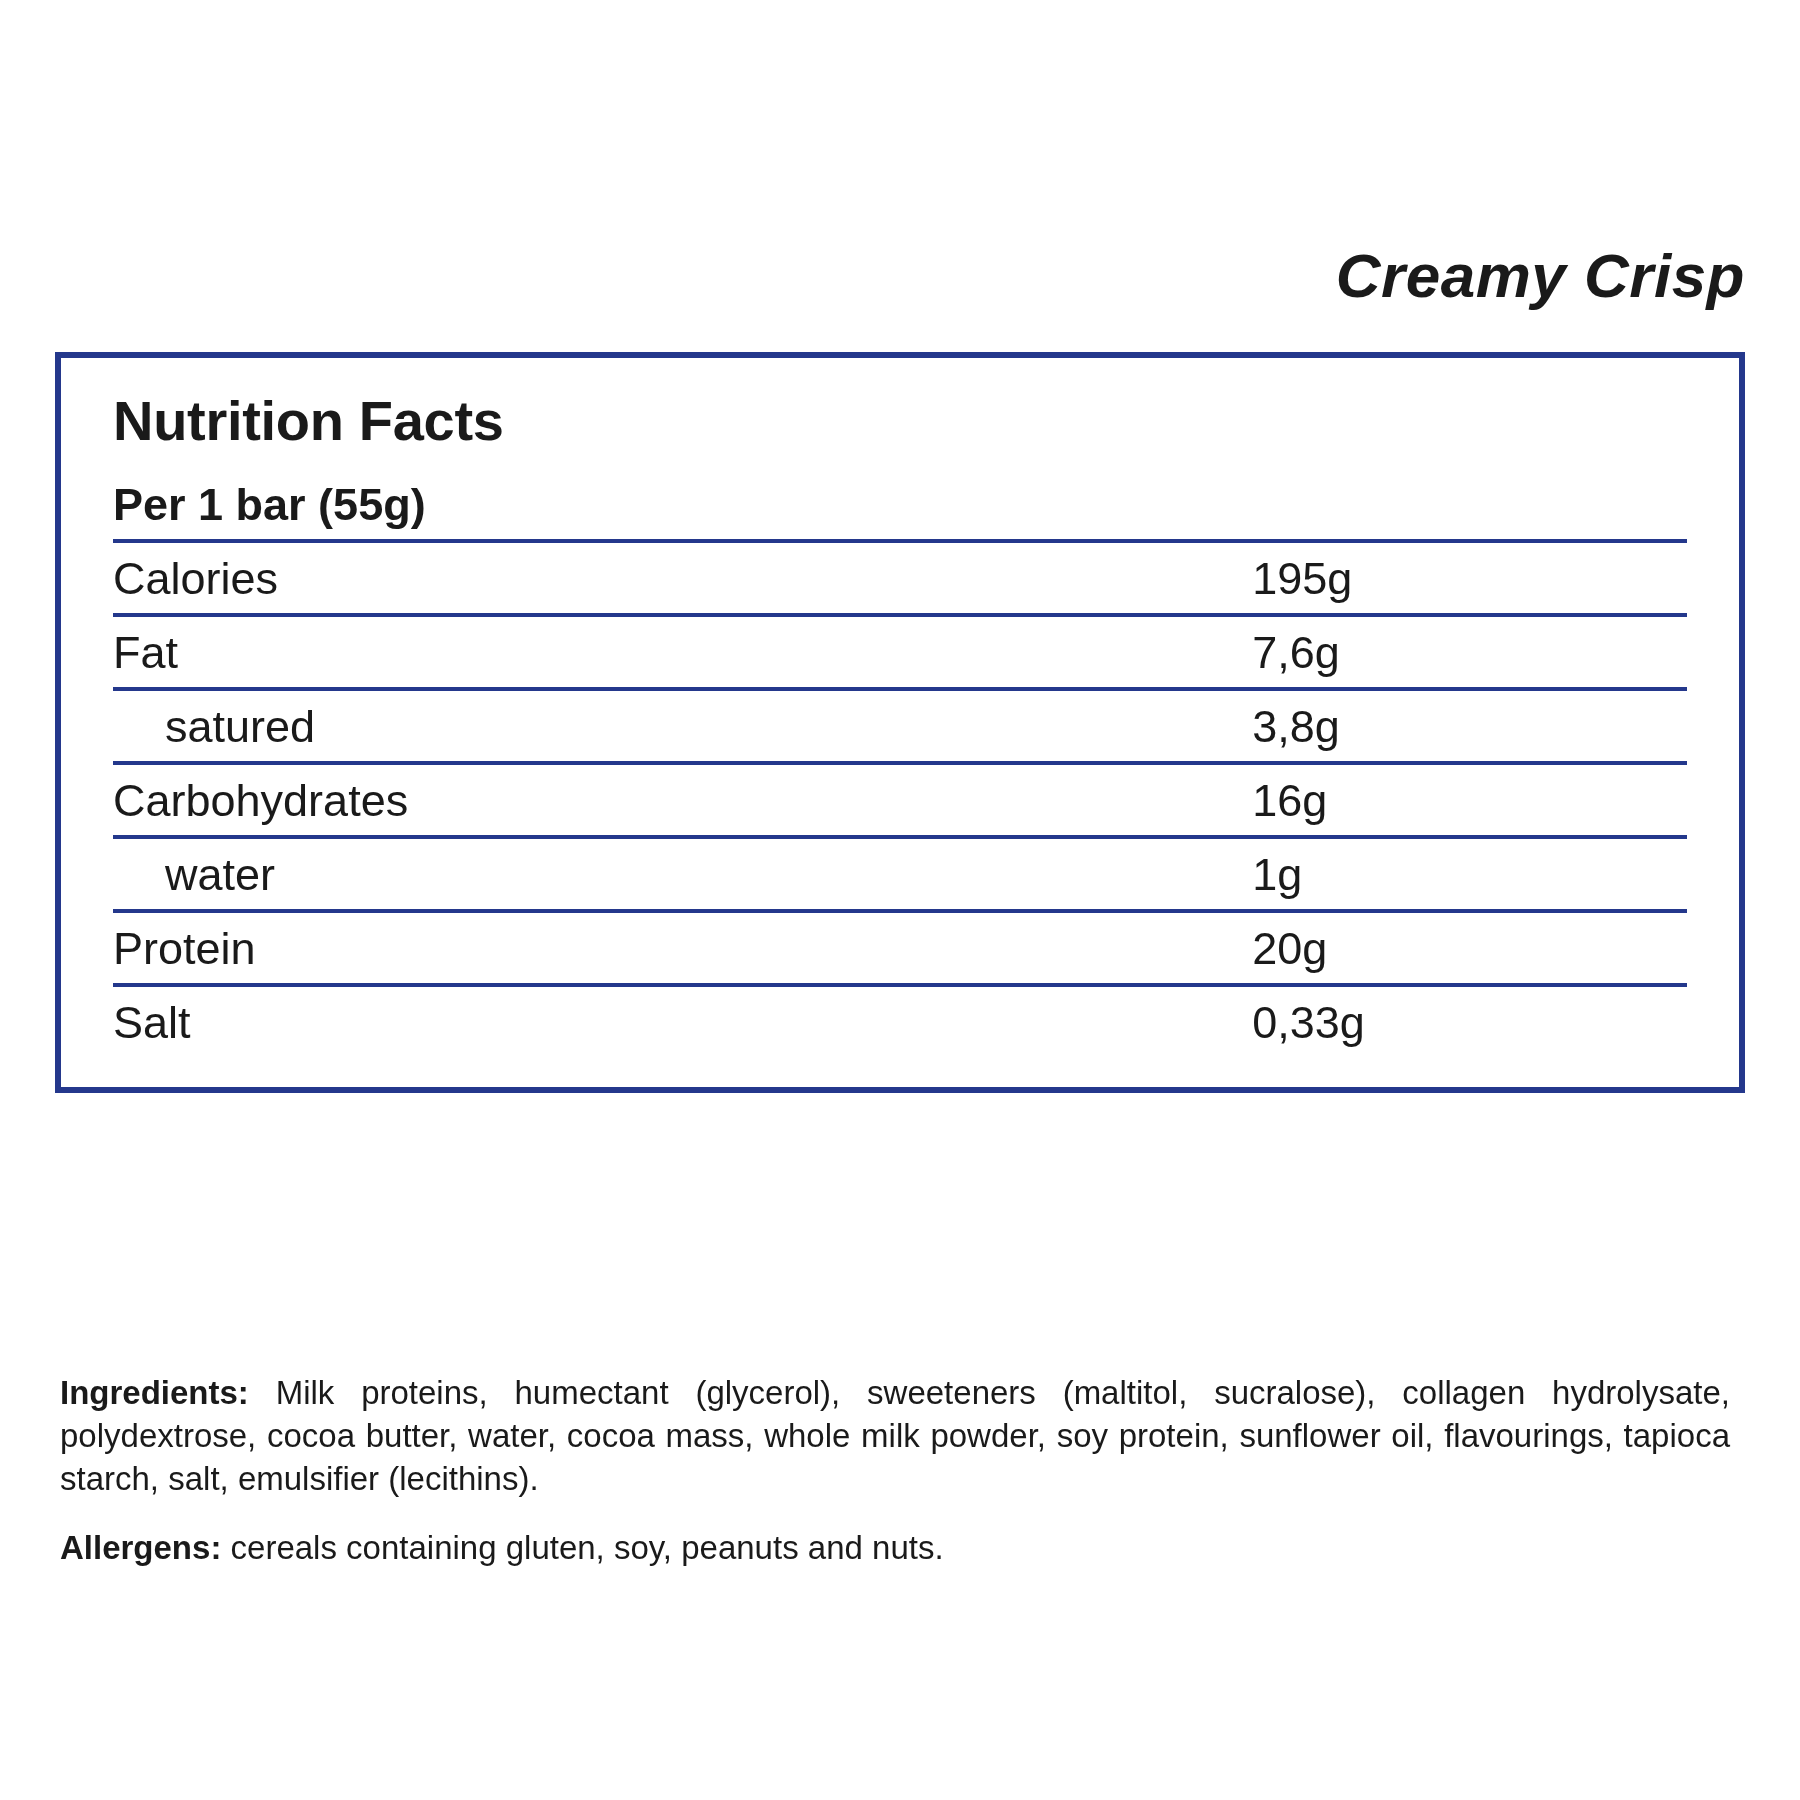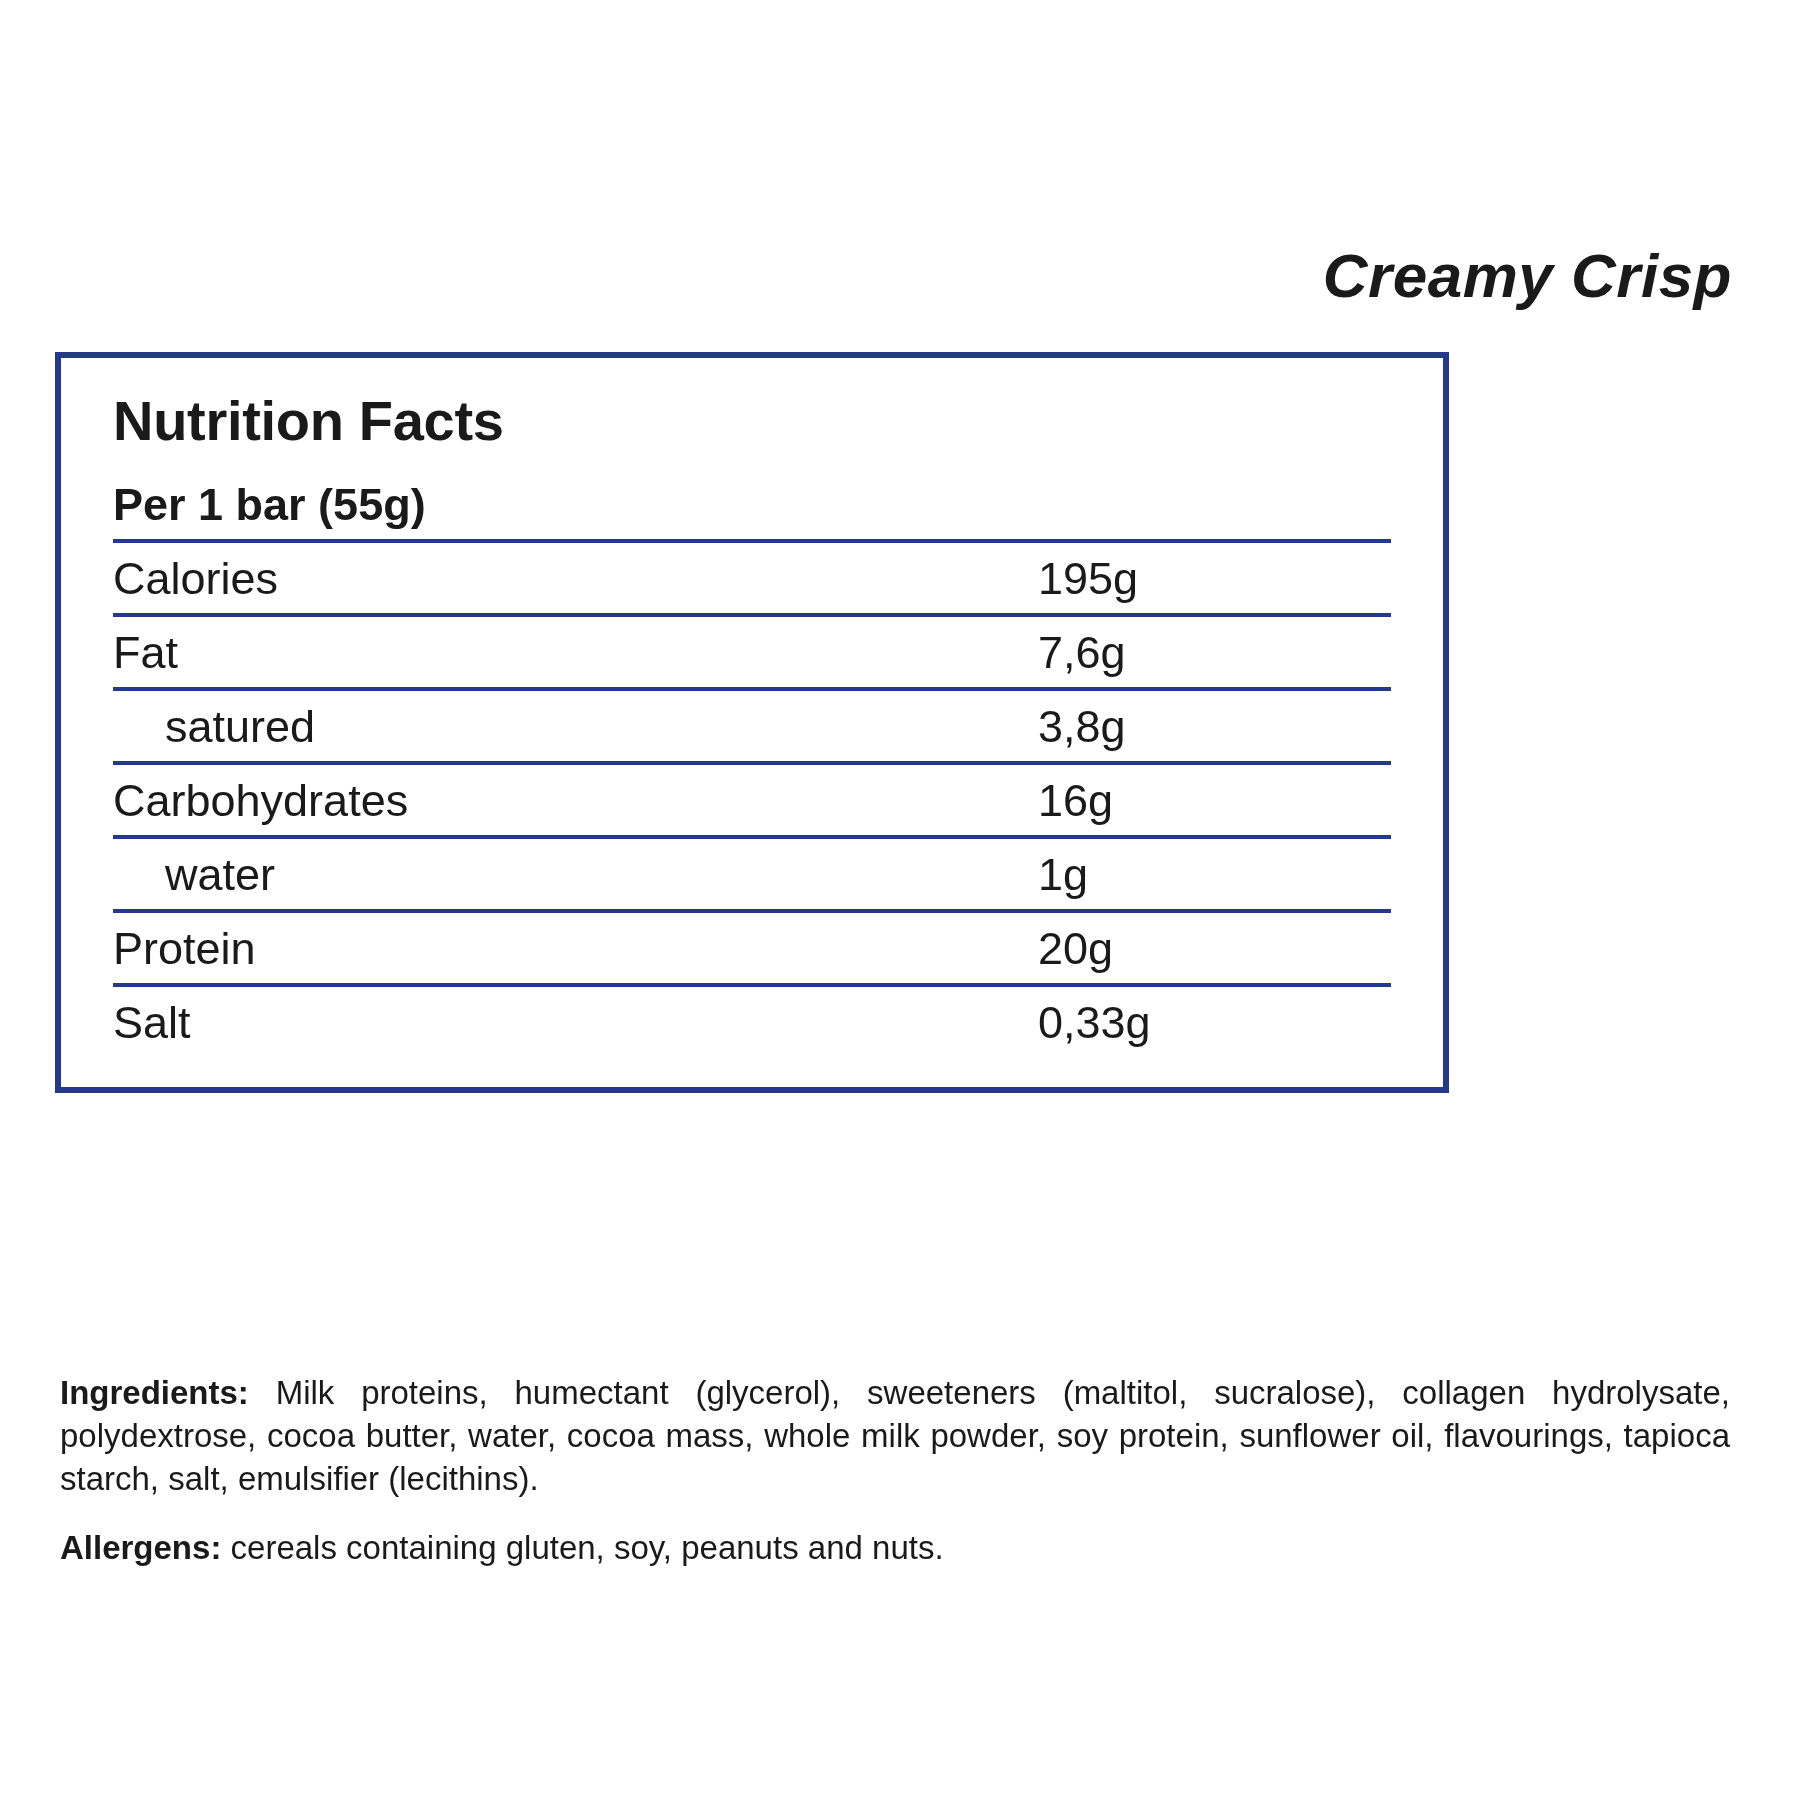--- a/index.html
+++ b/index.html
@@ -19,35 +19,35 @@
     width: 1800px;
     height: 1800px;
     box-sizing: border-box;
     padding: 0 55px;
   }
 
   
   .product-name {
     position: absolute;
     top: 245px;
-    right: 68px;
+    right: 55px;
     font-size: 62px;
     font-weight: bold;
     font-style: italic;
     letter-spacing: 0.5px;
     color: #1a1a1a;
     line-height: 1;
   }
 
   
   .nutrition-panel {
     position: absolute;
     top: 352px;
     left: 55px;
-    width: 1394px;
+    width: 1690px;
     box-sizing: border-box;
     border: 6px solid #24388c;
     padding: 34px 52px 30px 52px;
   }
   .panel-title {
     font-size: 56px;
     font-weight: bold;
     color: #1a1a1a;
     line-height: 1.05;
     letter-spacing: -0.3px;

